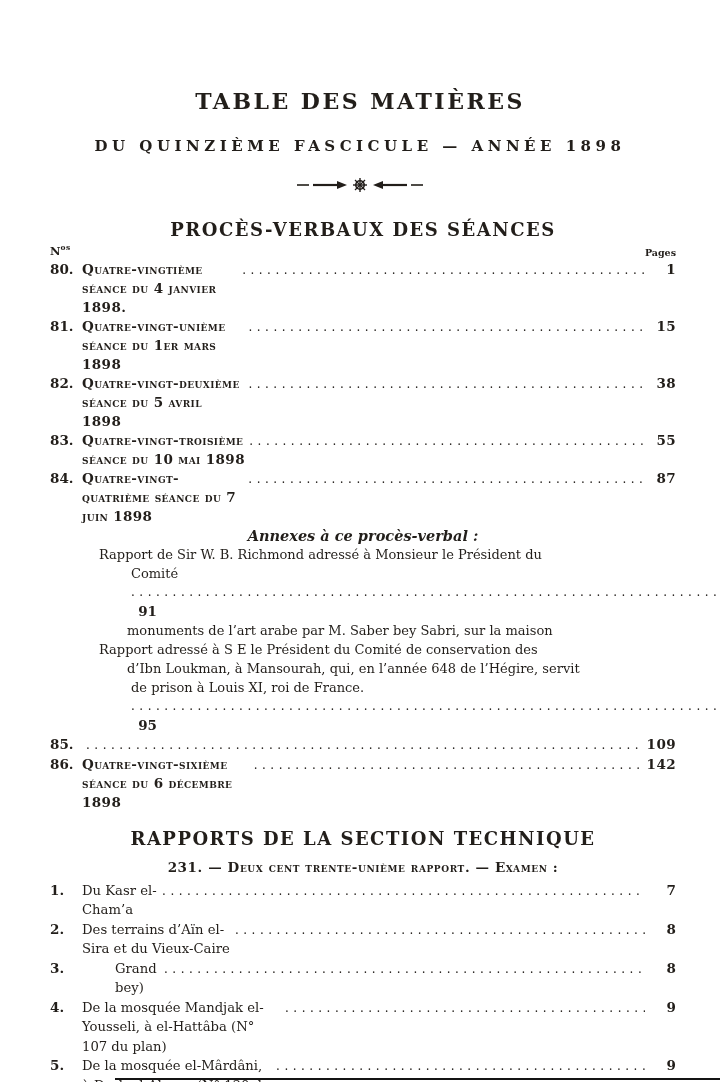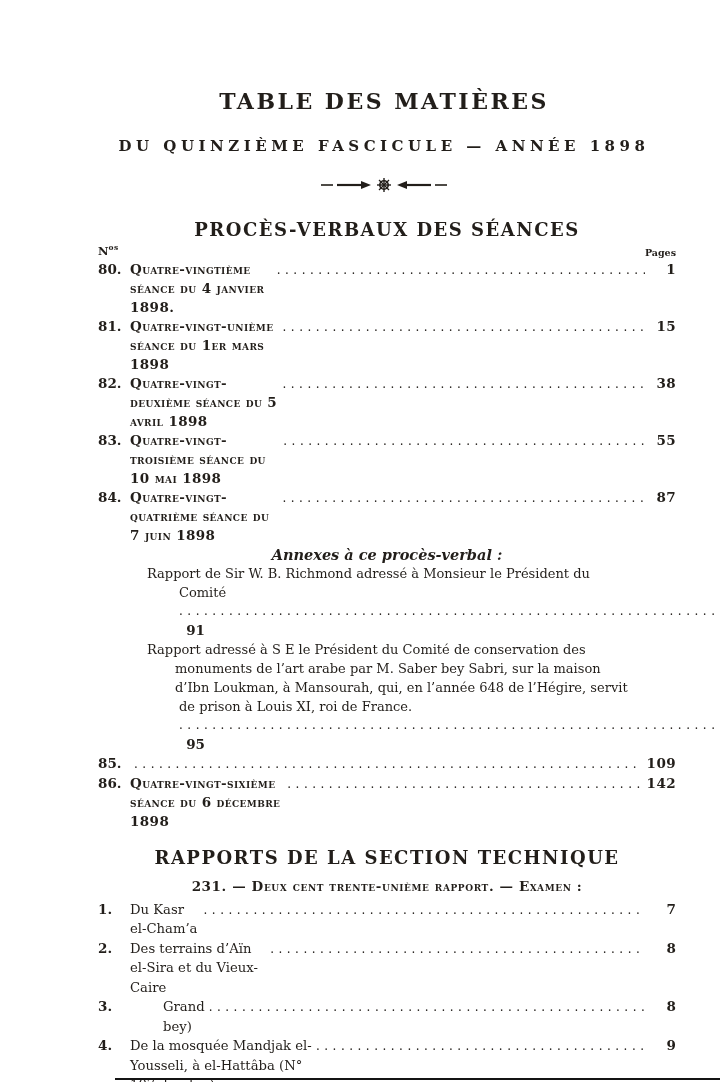--- a/index.html
+++ b/index.html
@@ -1,21 +1,21 @@
 <!DOCTYPE html>
 <html><head>
 <meta charset="utf-8">
 <style>
   html,body{margin:0;padding:0;}
   body{
     width:720px;height:1082px;background:#ffffff;position:relative;overflow:hidden;
     font-family:"DejaVu Serif","Liberation Serif",serif;color:#221e1a;
     -webkit-font-smoothing:antialiased;
   }
-  .page{position:absolute;inset:0;padding-left:48px;}
+  .page{position:absolute;inset:0;}
   .title{
     margin:90px 0 0;text-align:center;font-size:22px;font-weight:700;
     letter-spacing:2.5px;line-height:1;
   }
   .subtitle{
     margin:27px 0 0;text-align:center;font-size:15px;font-weight:700;
     letter-spacing:4.5px;line-height:1;
   }
   .ornament{margin:22px auto 0;width:130px;height:17px;display:block;text-align:center;}
   .content{padding:0 44px 0 50px;}
@@ -149,22 +149,22 @@
             <div class="line cont last">
               <span class="txt">Comité</span>
               <span class="leader"></span>
               <span class="pg">91</span>
             </div>
           </div>
         </div>
         <div class="entry annex">
           <span class="no"></span>
           <div class="body">
+            <div class="line cont">monuments de l’art arabe par M. Saber bey Sabri, sur la maison</div>
             <div class="line">Rapport adressé à S E le Président du Comité de conservation des</div>
-            <div class="line cont">monuments de l’art arabe par M. Saber bey Sabri, sur la maison</div>
             <div class="line cont">d’Ibn Loukman, à Mansourah, qui, en l’année 648 de l’Hégire, servit</div>
             <div class="line cont last">
               <span class="txt">de prison à Louis XI, roi de France.</span>
               <span class="leader"></span>
               <span class="pg">95</span>
             </div>
           </div>
         </div>
         <div class="entry sc">
           <span class="no">85.</span>

